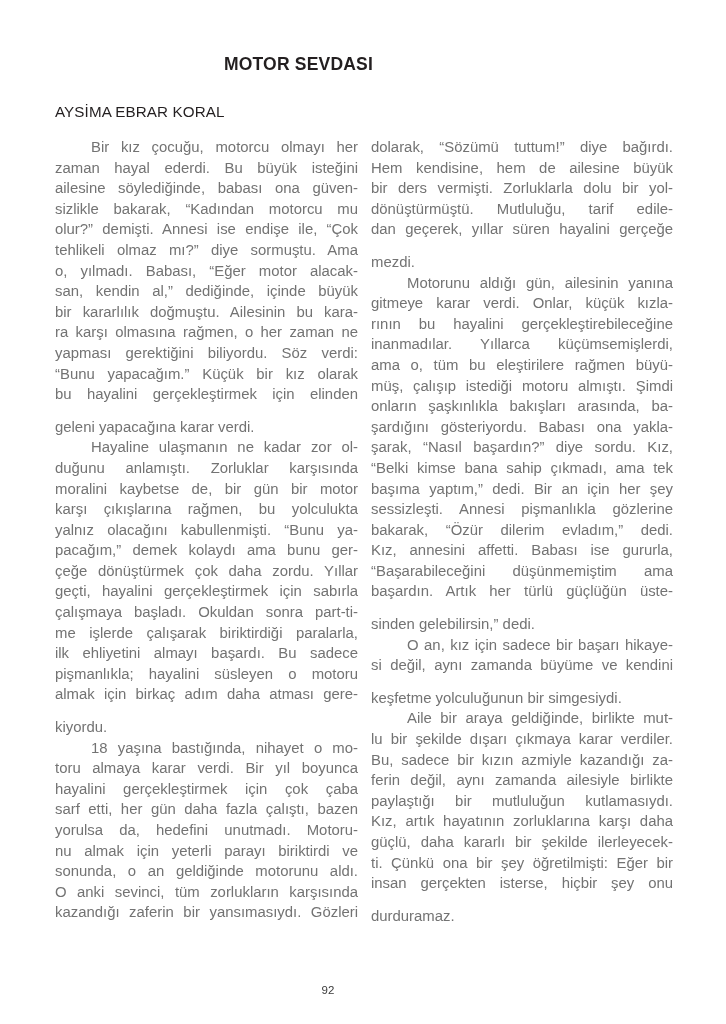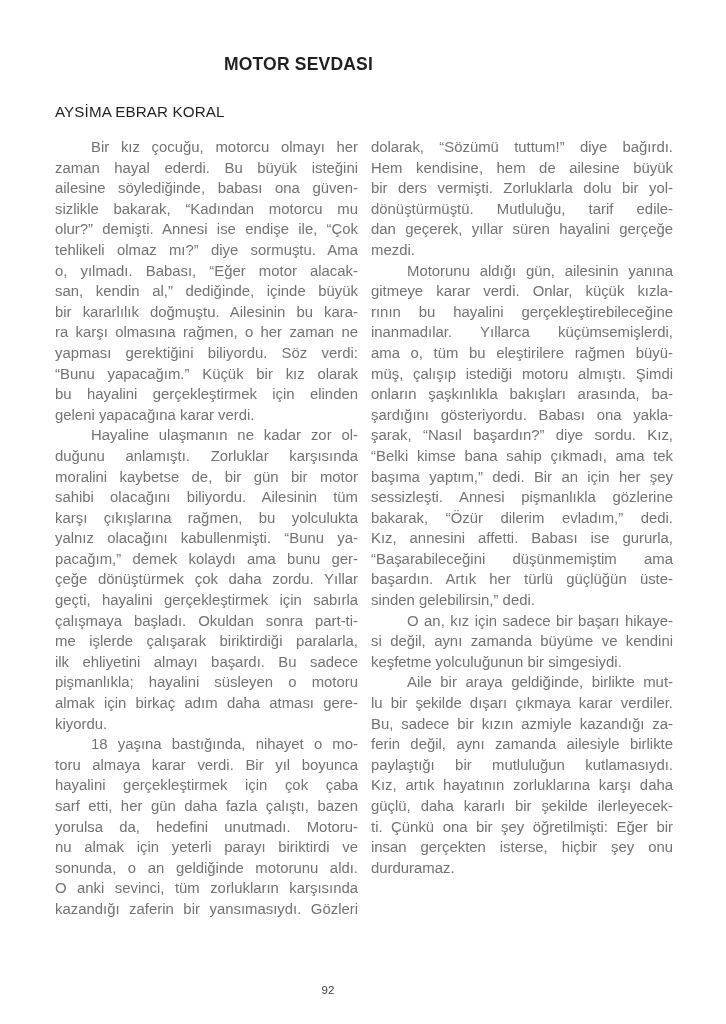--- a/index.html
+++ b/index.html
@@ -11,21 +11,21 @@
   .author { position: absolute; top: 103px; left: 55px;
             font-family: "Liberation Sans", sans-serif; font-size: 15.2px; color: #231f20;
             letter-spacing: 0.1px; }
   .col { position: absolute; top: 137px; width: 303px;
          font-family: "Liberation Sans", sans-serif; font-size: 14.9px; line-height: 20.6px;
          text-align: justify; hyphens: manual; color: #737373; }
   .col-left { left: 55px; }
   .col-right { left: 371px; width: 302px; }
   .col p { margin: 0; text-indent: 0; }
   .line { display: block; text-align: justify; text-align-last: justify; white-space: nowrap; height: 20.6px; }
-  .line.last { text-align-last: left; }
+  .line.last { text-align-last: left; margin-top: 12px; }
   .line.first { padding-left: 36px; }
   .page-number { position: absolute; top: 984px; left: 0; width: 656px; text-align: center;
                  font-family: "Liberation Sans", sans-serif; font-size: 11.5px; color: #3a3a3a; }
 </style>
 </head>
 <body>
 
 <div class="title">MOTOR SEVDASI</div>
 <div class="author">AYSİMA EBRAR KORAL</div>
 
@@ -43,21 +43,20 @@
       <span class="line">ra karşı olmasına rağmen, o her zaman ne</span>
       <span class="line">yapması gerektiğini biliyordu. Söz verdi:</span>
       <span class="line">“Bunu yapacağım.” Küçük bir kız olarak</span>
       <span class="line">bu hayalini gerçekleştirmek için elinden</span>
       <span class="line last">geleni yapacağına karar verdi.</span>
     </p>
     <p>
       <span class="line first">Hayaline ulaşmanın ne kadar zor ol-</span>
       <span class="line">duğunu anlamıştı. Zorluklar karşısında</span>
       <span class="line">moralini kaybetse de, bir gün bir motor</span>
-      <span class="line">sahibi olacağını biliyordu. Ailesinin tüm</span>
       <span class="line">karşı çıkışlarına rağmen, bu yolculukta</span>
       <span class="line">yalnız olacağını kabullenmişti. “Bunu ya-</span>
       <span class="line">pacağım,” demek kolaydı ama bunu ger-</span>
       <span class="line">çeğe dönüştürmek çok daha zordu. Yıllar</span>
       <span class="line">geçti, hayalini gerçekleştirmek için sabırla</span>
       <span class="line">çalışmaya başladı. Okuldan sonra part-ti-</span>
       <span class="line">me işlerde çalışarak biriktirdiği paralarla,</span>
       <span class="line">ilk ehliyetini almayı başardı. Bu sadece</span>
       <span class="line">pişmanlıkla; hayalini süsleyen o motoru</span>
       <span class="line">almak için birkaç adım daha atması gere-</span>

